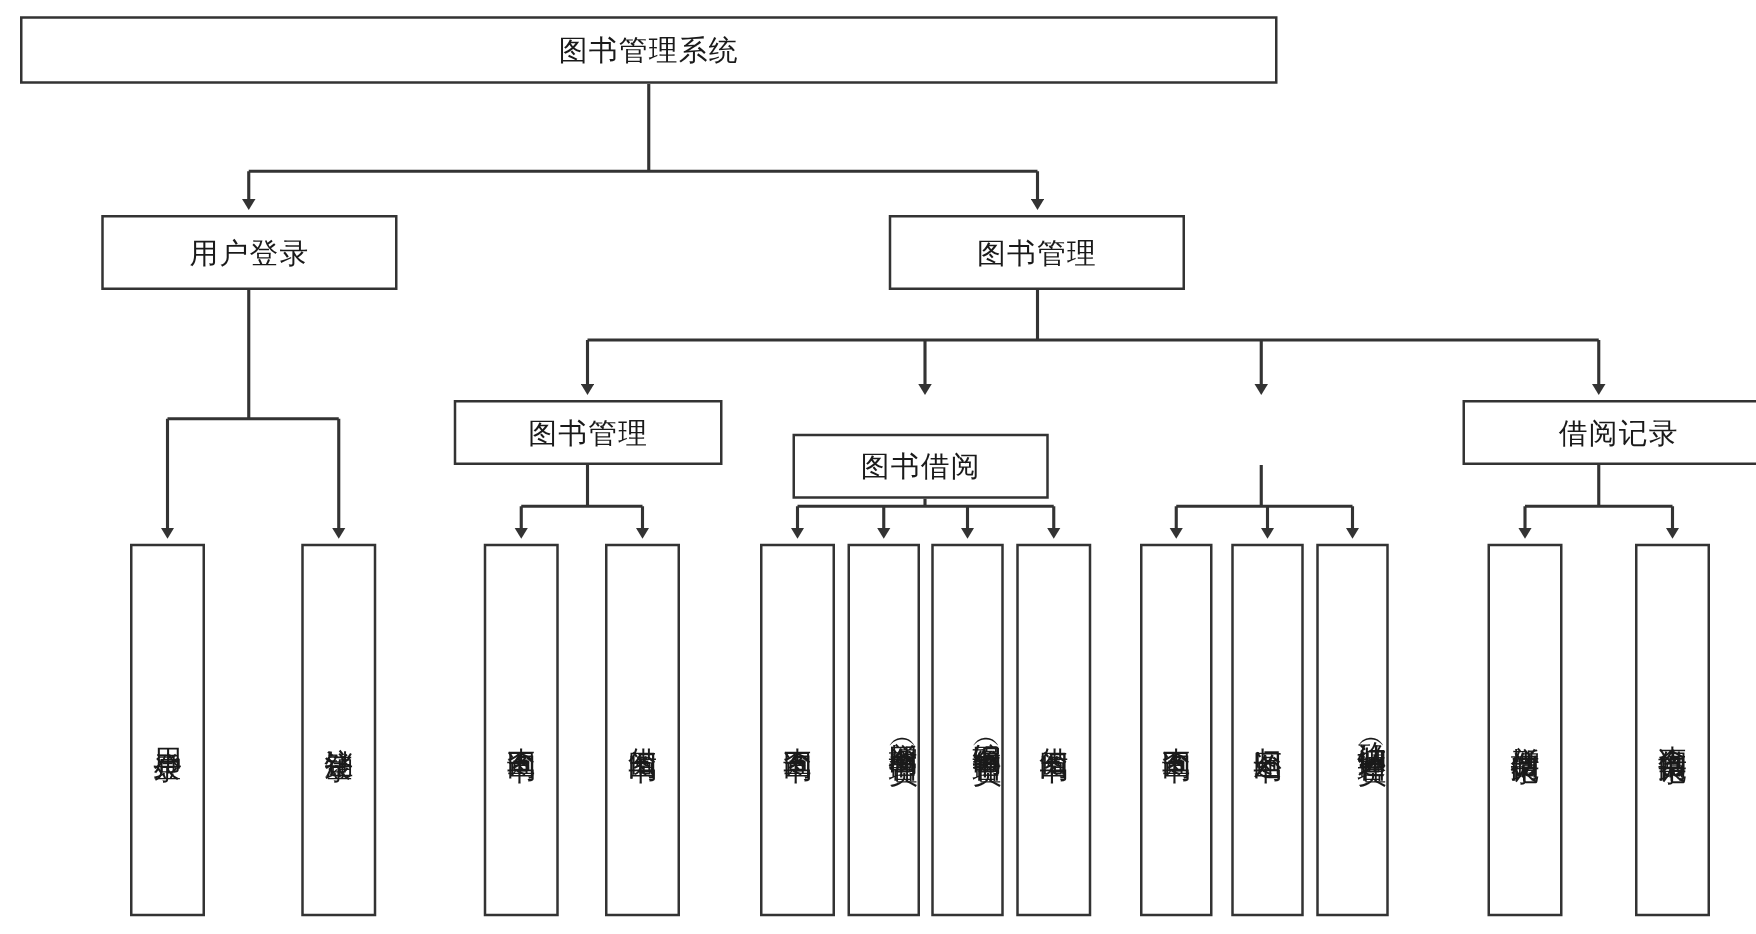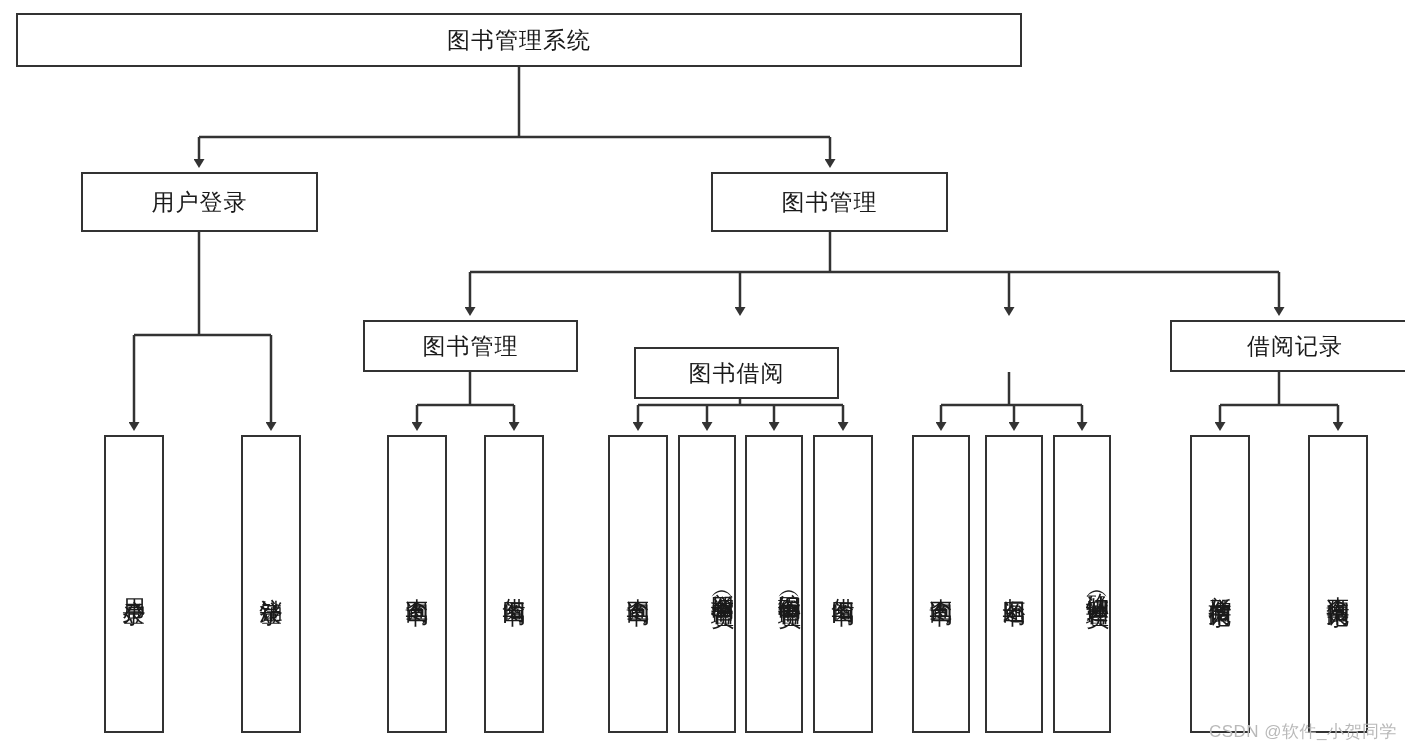--- a/index.html
+++ b/index.html
@@ -181,14 +181,13 @@
     <span class="label">确认归还（管理员）</span>
   </div>
 
   <div class="node vert" style="left:1190px; top:435px; width:60px; height:298px;">
     <span class="label">新增借阅记录</span>
   </div>
   <div class="node vert" style="left:1308px; top:435px; width:60px; height:298px;">
     <span class="label">查询借阅记录</span>
   </div>
 
-  <div id="watermark">CSDN @软件_小贺同学</div>
 </div>
 
 </body></html>

